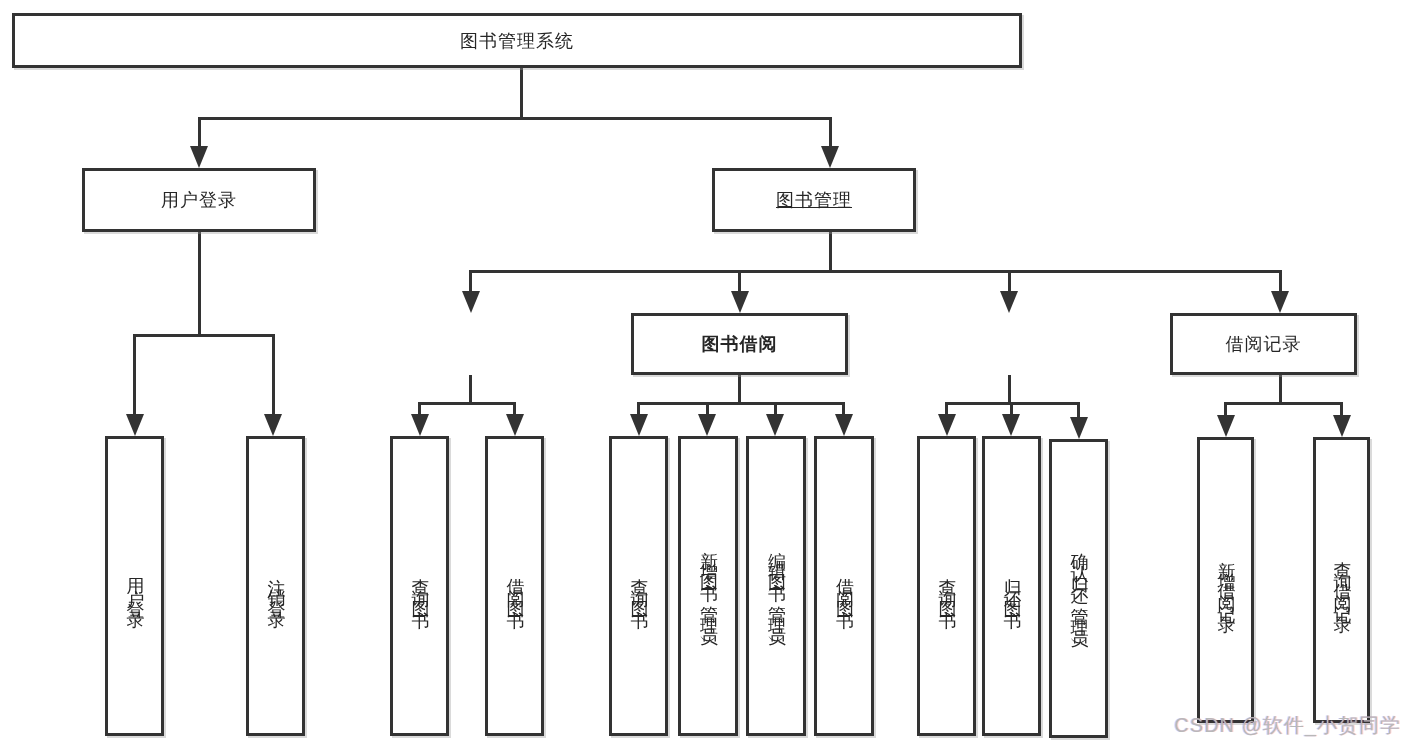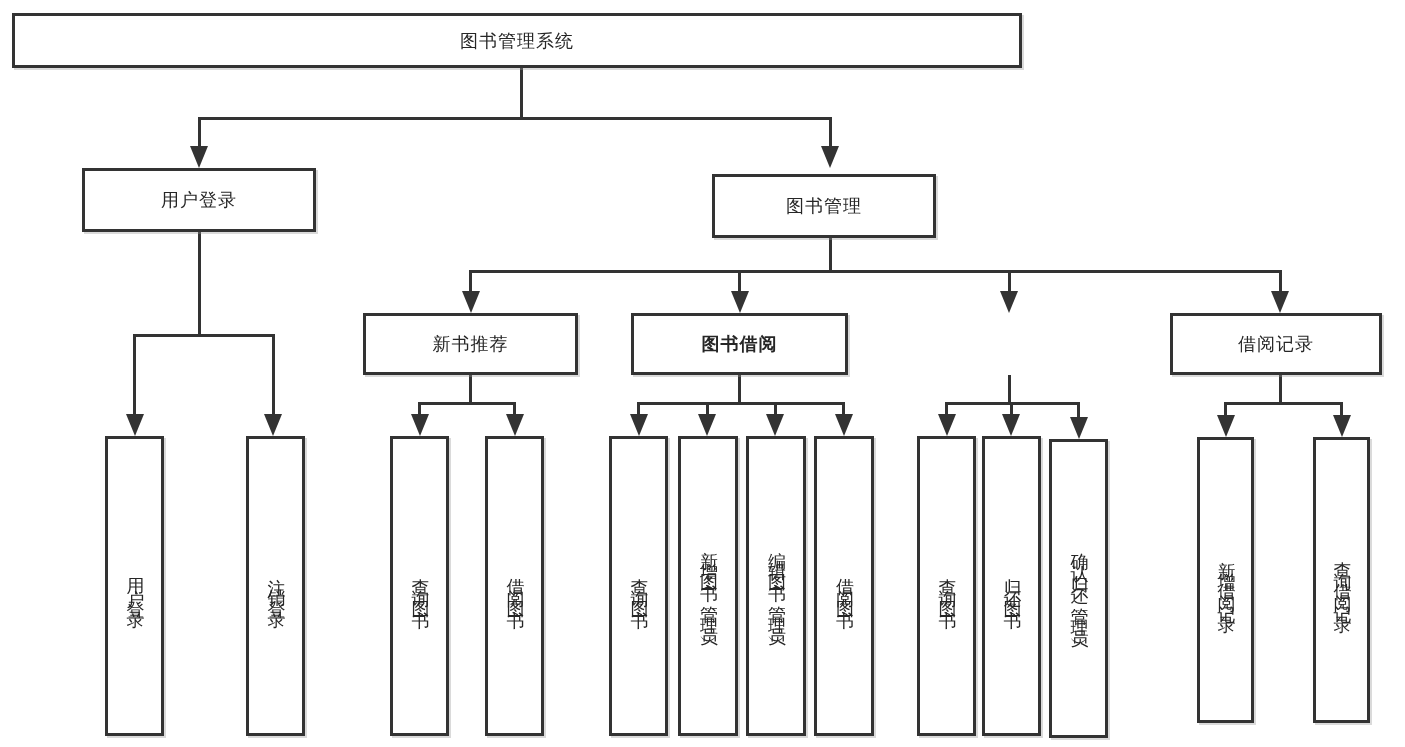--- a/index.html
+++ b/index.html
@@ -47,25 +47,24 @@
   }
 </style>
 </head>
 <body>
 
 <div id="canvas">
 
   <div class="box" style="left:12px;top:13px;width:1010px;height:55px;">图书管理系统</div>
 
   <div class="box" style="left:82px;top:168px;width:234px;height:64px;">用户登录</div>
-  <div class="box" style="left:712px;top:174px;width:224px;height:64px;">图书管理</div>
+  <div class="box" style="left:712px;top:168px;width:204px;height:64px;text-decoration:underline;">图书管理</div>
 
-  <div class="box" style="left:363px;top:313px;width:215px;height:62px;">新书推荐</div>
   <div class="box" style="left:631px;top:313px;width:217px;height:62px;font-weight:bold;">图书借阅</div>
-  <div class="box" style="left:1170px;top:313px;width:212px;height:62px;">借阅记录</div>
+  <div class="box" style="left:1170px;top:313px;width:187px;height:62px;">借阅记录</div>
 
   <div class="vbox" style="left:105px;top:436px;width:59px;height:300px;">
     <span>用户登录</span>
     </div>
   <div class="vbox" style="left:246px;top:436px;width:59px;height:300px;">
     <span>注销登录</span>
     </div>
 
   <div class="vbox" style="left:390px;top:436px;width:59px;height:300px;">
     <span>查询图书</span>
@@ -97,20 +96,21 @@
     <span>确认归还（管理员）</span>
     </div>
 
   <div class="vbox" style="left:1197px;top:437px;width:57px;height:286px;">
     <span>新增借阅记录</span>
     </div>
   <div class="vbox" style="left:1313px;top:437px;width:57px;height:286px;">
     <span>查询借阅记录</span>
     </div>
 
+  <div class="watermark">CSDN @软件_小贺同学</div>
 <div class="cline" style="left: 519.5px; top: 68px; width: 3px; height: 50px;"></div>
     <div class="cline" style="left: 197.5px; top: 116.5px; width: 634px; height: 3px;"></div>
     <div class="cline" style="left: 828.5px; top: 232px; width: 3px; height: 39px;"></div>
     <div class="cline" style="left: 469px; top: 269.5px; width: 812.5px; height: 3px;"></div>
     <div class="cline" style="left: 197.5px; top: 232px; width: 3px; height: 103px;"></div>
     <div class="cline" style="left: 133px; top: 333.5px; width: 141.5px; height: 3px;"></div>
     <div class="cline" style="left: 469px; top: 375px; width: 3px; height: 28px;"></div>
     <div class="cline" style="left: 418px; top: 401.5px; width: 98px; height: 3px;"></div>
     <div class="cline" style="left: 738px; top: 375px; width: 3px; height: 28px;"></div>
     <div class="cline" style="left: 637px; top: 401.5px; width: 208px; height: 3px;"></div>

